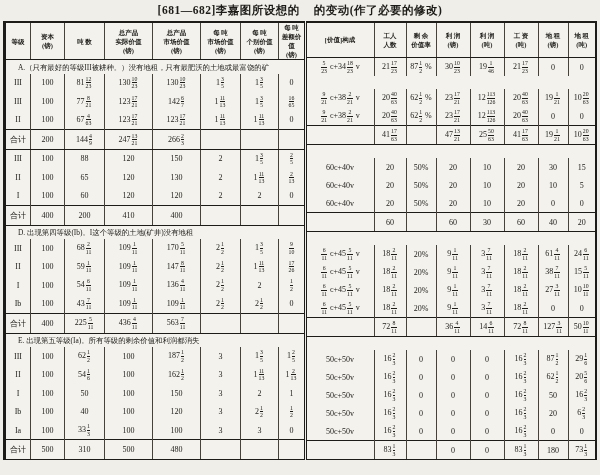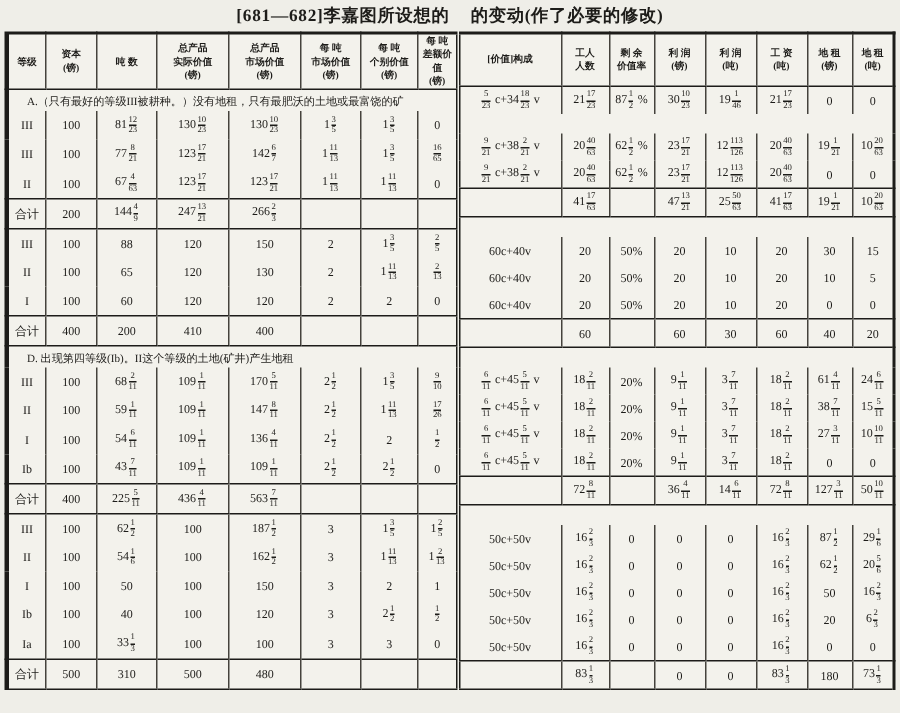--- a/index.html
+++ b/index.html
@@ -150,21 +150,21 @@
             <td>合计</td>
             <td>400</td>
             <td>200</td>
             <td>410</td>
             <td>400</td>
             <td></td>
             <td></td>
             <td></td>
           </tr>
           <tr class="sec">
-            <td colspan="8">D. 出现第四等级(Ib)。II这个等级的土地(矿井)产生地租</td>
+            <td colspan="8">D. 出现第四等级(Ib)。I这个等级的土地(矿井)没有地租</td>
           </tr>
           <tr class="data">
             <td>III</td>
             <td>100</td>
             <td>68<span class="fr"><span class="n">2</span><span class="d">11</span></span></td>
             <td>109<span class="fr"><span class="n">1</span><span class="d">11</span></span></td>
             <td>170<span class="fr"><span class="n">5</span><span class="d">11</span></span></td>
             <td>2<span class="fr"><span class="n">1</span><span class="d">2</span></span></td>
             <td>1<span class="fr"><span class="n">3</span><span class="d">5</span></span></td>
             <td><span class="fr"><span class="n">9</span><span class="d">10</span></span></td>
@@ -201,20 +201,23 @@
           </tr>
           <tr class="total">
             <td>合计</td>
             <td>400</td>
             <td>225<span class="fr"><span class="n">5</span><span class="d">11</span></span></td>
             <td>436<span class="fr"><span class="n">4</span><span class="d">11</span></span></td>
             <td>563<span class="fr"><span class="n">7</span><span class="d">11</span></span></td>
             <td></td>
             <td></td>
             <td></td>
+          </tr>
+          <tr class="sec">
+            <td colspan="8">E. 出现第五等级(Ia)。所有等级的剩余价值和利润都消失</td>
           </tr>
           <tr class="data">
             <td>III</td>
             <td>100</td>
             <td>62<span class="fr"><span class="n">1</span><span class="d">2</span></span></td>
             <td>100</td>
             <td>187<span class="fr"><span class="n">1</span><span class="d">2</span></span></td>
             <td>3</td>
             <td>1<span class="fr"><span class="n">3</span><span class="d">5</span></span></td>
             <td>1<span class="fr"><span class="n">2</span><span class="d">5</span></span></td>

